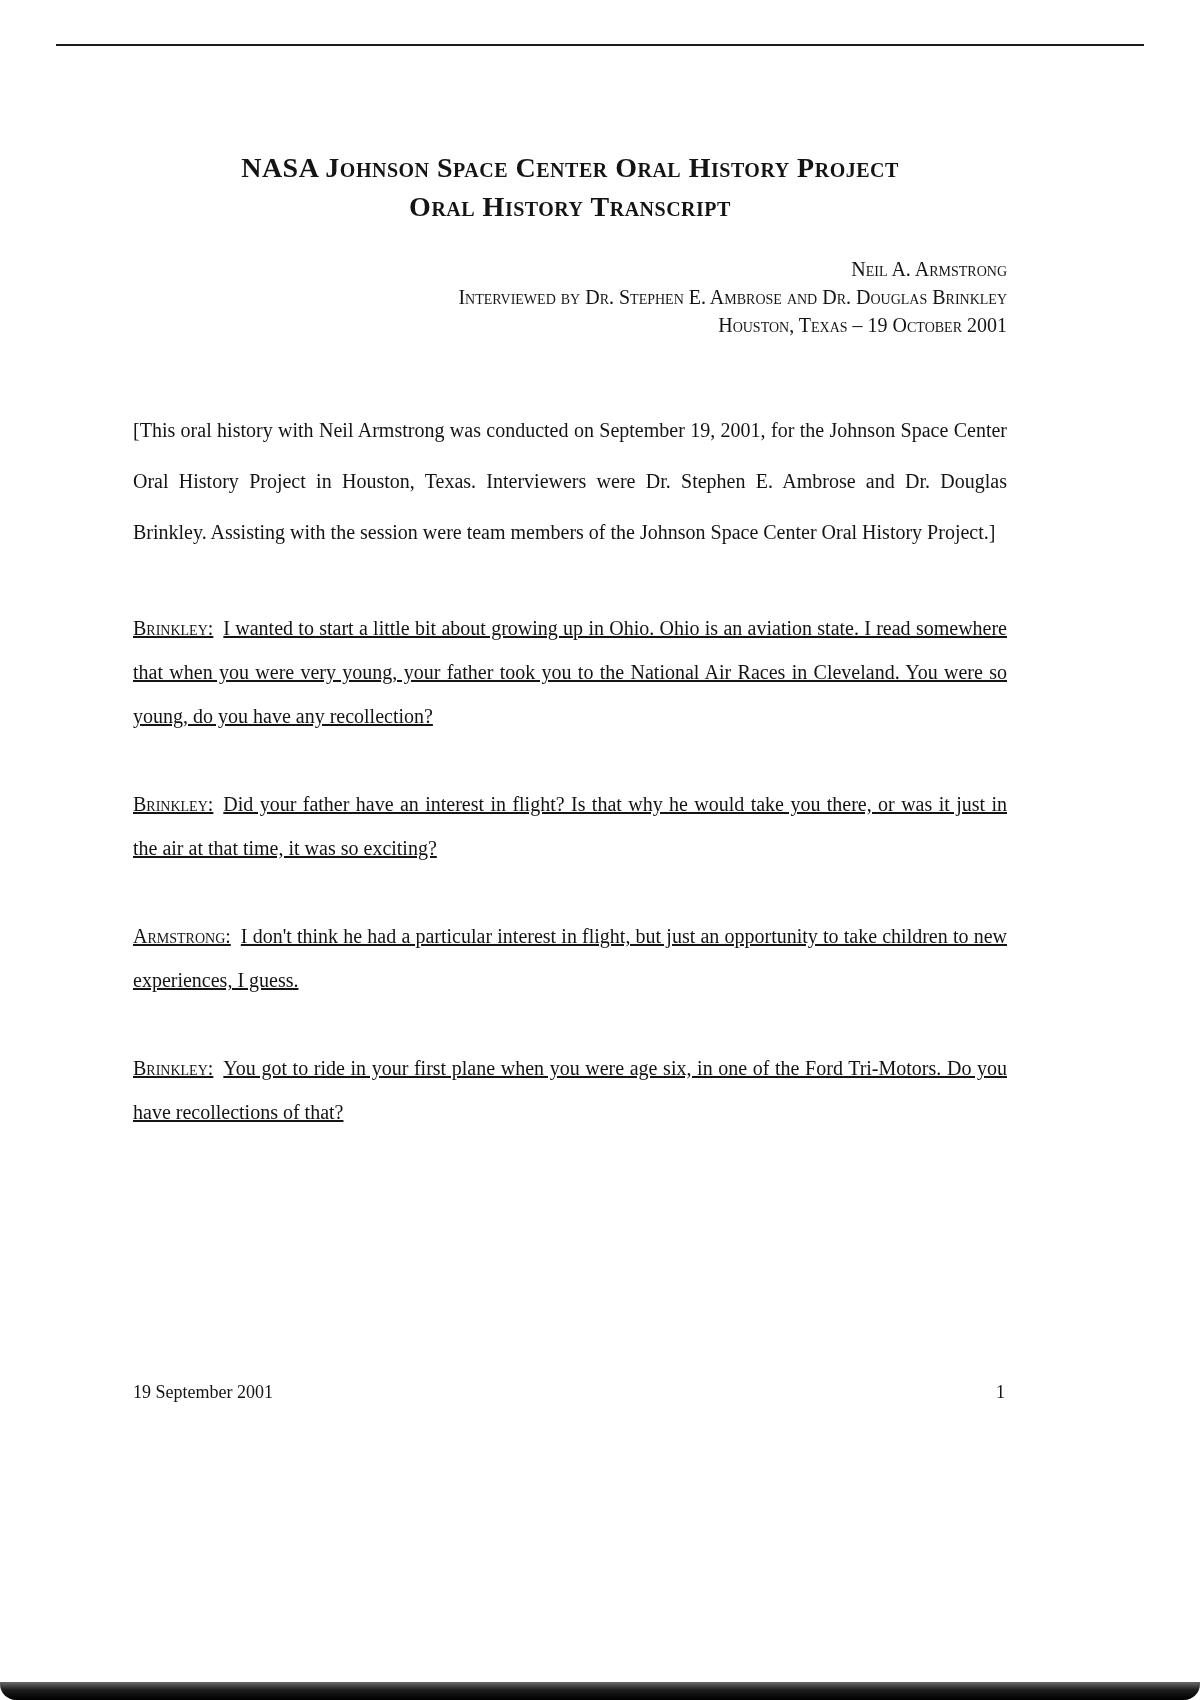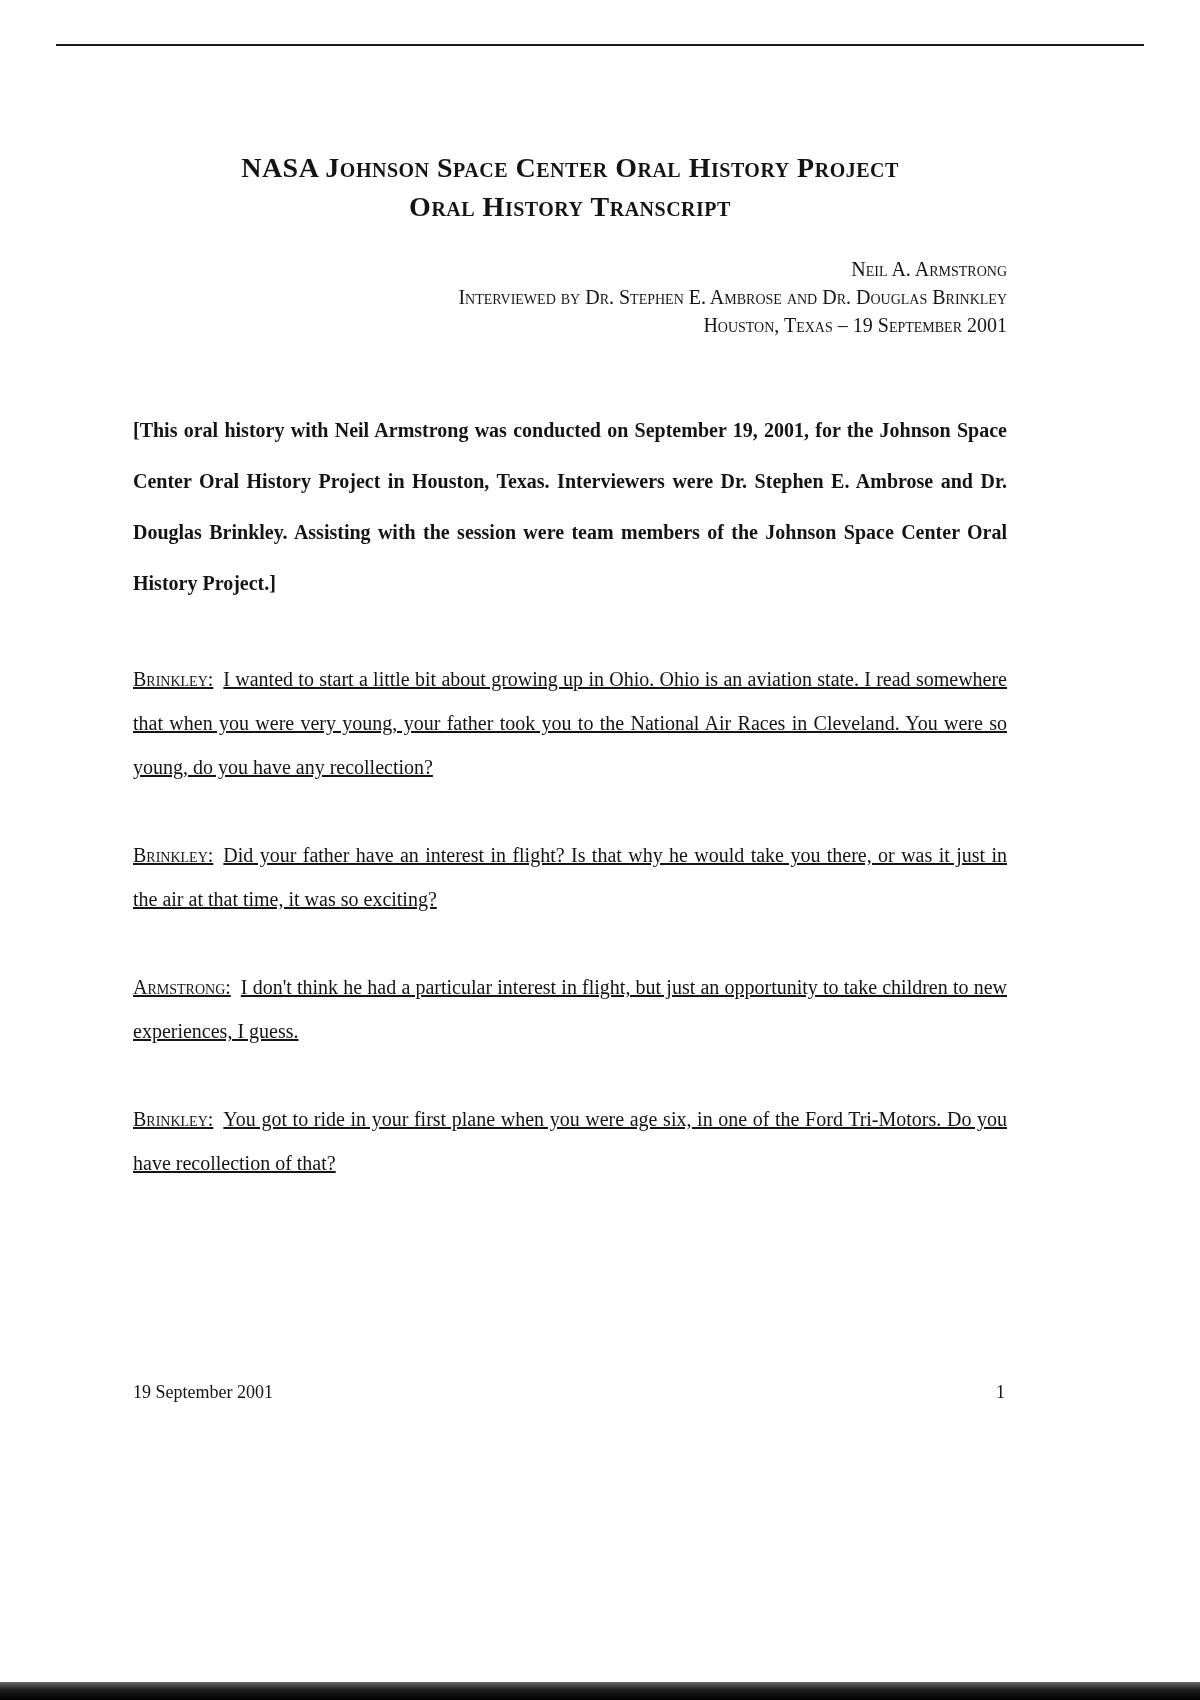--- a/index.html
+++ b/index.html
@@ -8,20 +8,21 @@
     background: #ffffff;
     font-family: "Liberation Serif", serif;
     color: #141414;
   }
   .page {
     position: relative;
     width: 1200px;
     height: 1700px;
     background: #ffffff;
     overflow: hidden;
+    border-radius: 16px;
   }
   .top-rule {
     position: absolute;
     top: 44px;
     left: 56px;
     right: 56px;
     border-top: 2px solid #1b1b1b;
   }
   .content {
     position: absolute;
@@ -42,21 +43,20 @@
     text-align: right;
     font-variant: small-caps;
     font-size: 20px;
     line-height: 1.38;
   }
   .intro-para {
     margin-top: 66px;
     font-size: 20px;
     line-height: 2.55;
     text-align: justify;
-    font-weight: bold;
   }
   .dialogue {
     margin-top: 26px;
     text-decoration: underline;
   }
   .para {
     font-size: 20px;
     line-height: 2.2;
     text-align: justify;
     margin-top: 44px;
@@ -101,42 +101,42 @@
   <div class="content">
 
     <div class="title-block">
       <div>NASA Johnson Space Center Oral History Project</div>
       <div>Oral History Transcript</div>
     </div>
 
     <div class="subtitle-block">
       <div>Neil A. Armstrong</div>
       <div>Interviewed by Dr. Stephen E. Ambrose and Dr. Douglas Brinkley</div>
-      <div>Houston, Texas – 19 September 2001</div>
+      <div>Houston, Texas – 19 October 2001</div>
     </div>
 
     <p class="intro-para">[This oral history with Neil Armstrong was conducted on September 19, 2001, for the Johnson Space Center Oral History Project in Houston, Texas.  Interviewers were Dr. Stephen E. Ambrose and Dr. Douglas Brinkley.  Assisting with the session were team members of the Johnson Space Center Oral History Project.]</p>
 
     <div class="dialogue">
 
       <p class="para">
         <span class="speaker">Brinkley:</span><span class="speaker-gap"></span><span>I wanted to start a little bit about growing up in Ohio.  Ohio is an aviation state.  I read somewhere that when you were very young, your father took you to the National Air Races in Cleveland.  You were so young, do you have any recollection?</span>
       </p>
 
 
       <p class="para">
         <span class="speaker">Brinkley:</span><span class="speaker-gap"></span><span>Did your father have an interest in flight?  Is that why he would take you there, or was it just in the air at that time, it was so exciting?</span>
       </p>
 
       <p class="para">
         <span class="speaker">Armstrong:</span><span class="speaker-gap"></span><span>I don't think he had a particular interest in flight, but just an opportunity to take children to new experiences, I guess.</span>
       </p>
 
       <p class="para">
-        <span class="speaker">Brinkley:</span><span class="speaker-gap"></span><span>You got to ride in your first plane when you were age six, in one of the Ford Tri-Motors.  Do you have recollection of that?</span>
+        <span class="speaker">Brinkley:</span><span class="speaker-gap"></span><span>You got to ride in your first plane when you were age six, in one of the Ford Tri-Motors.  Do you have recollections of that?</span>
       </p>
 
     </div>
 
   </div>
 
   <div class="footer">
     <span class="footer-date">19 September 2001</span>
     <span class="footer-page-number">1</span>
   </div>

